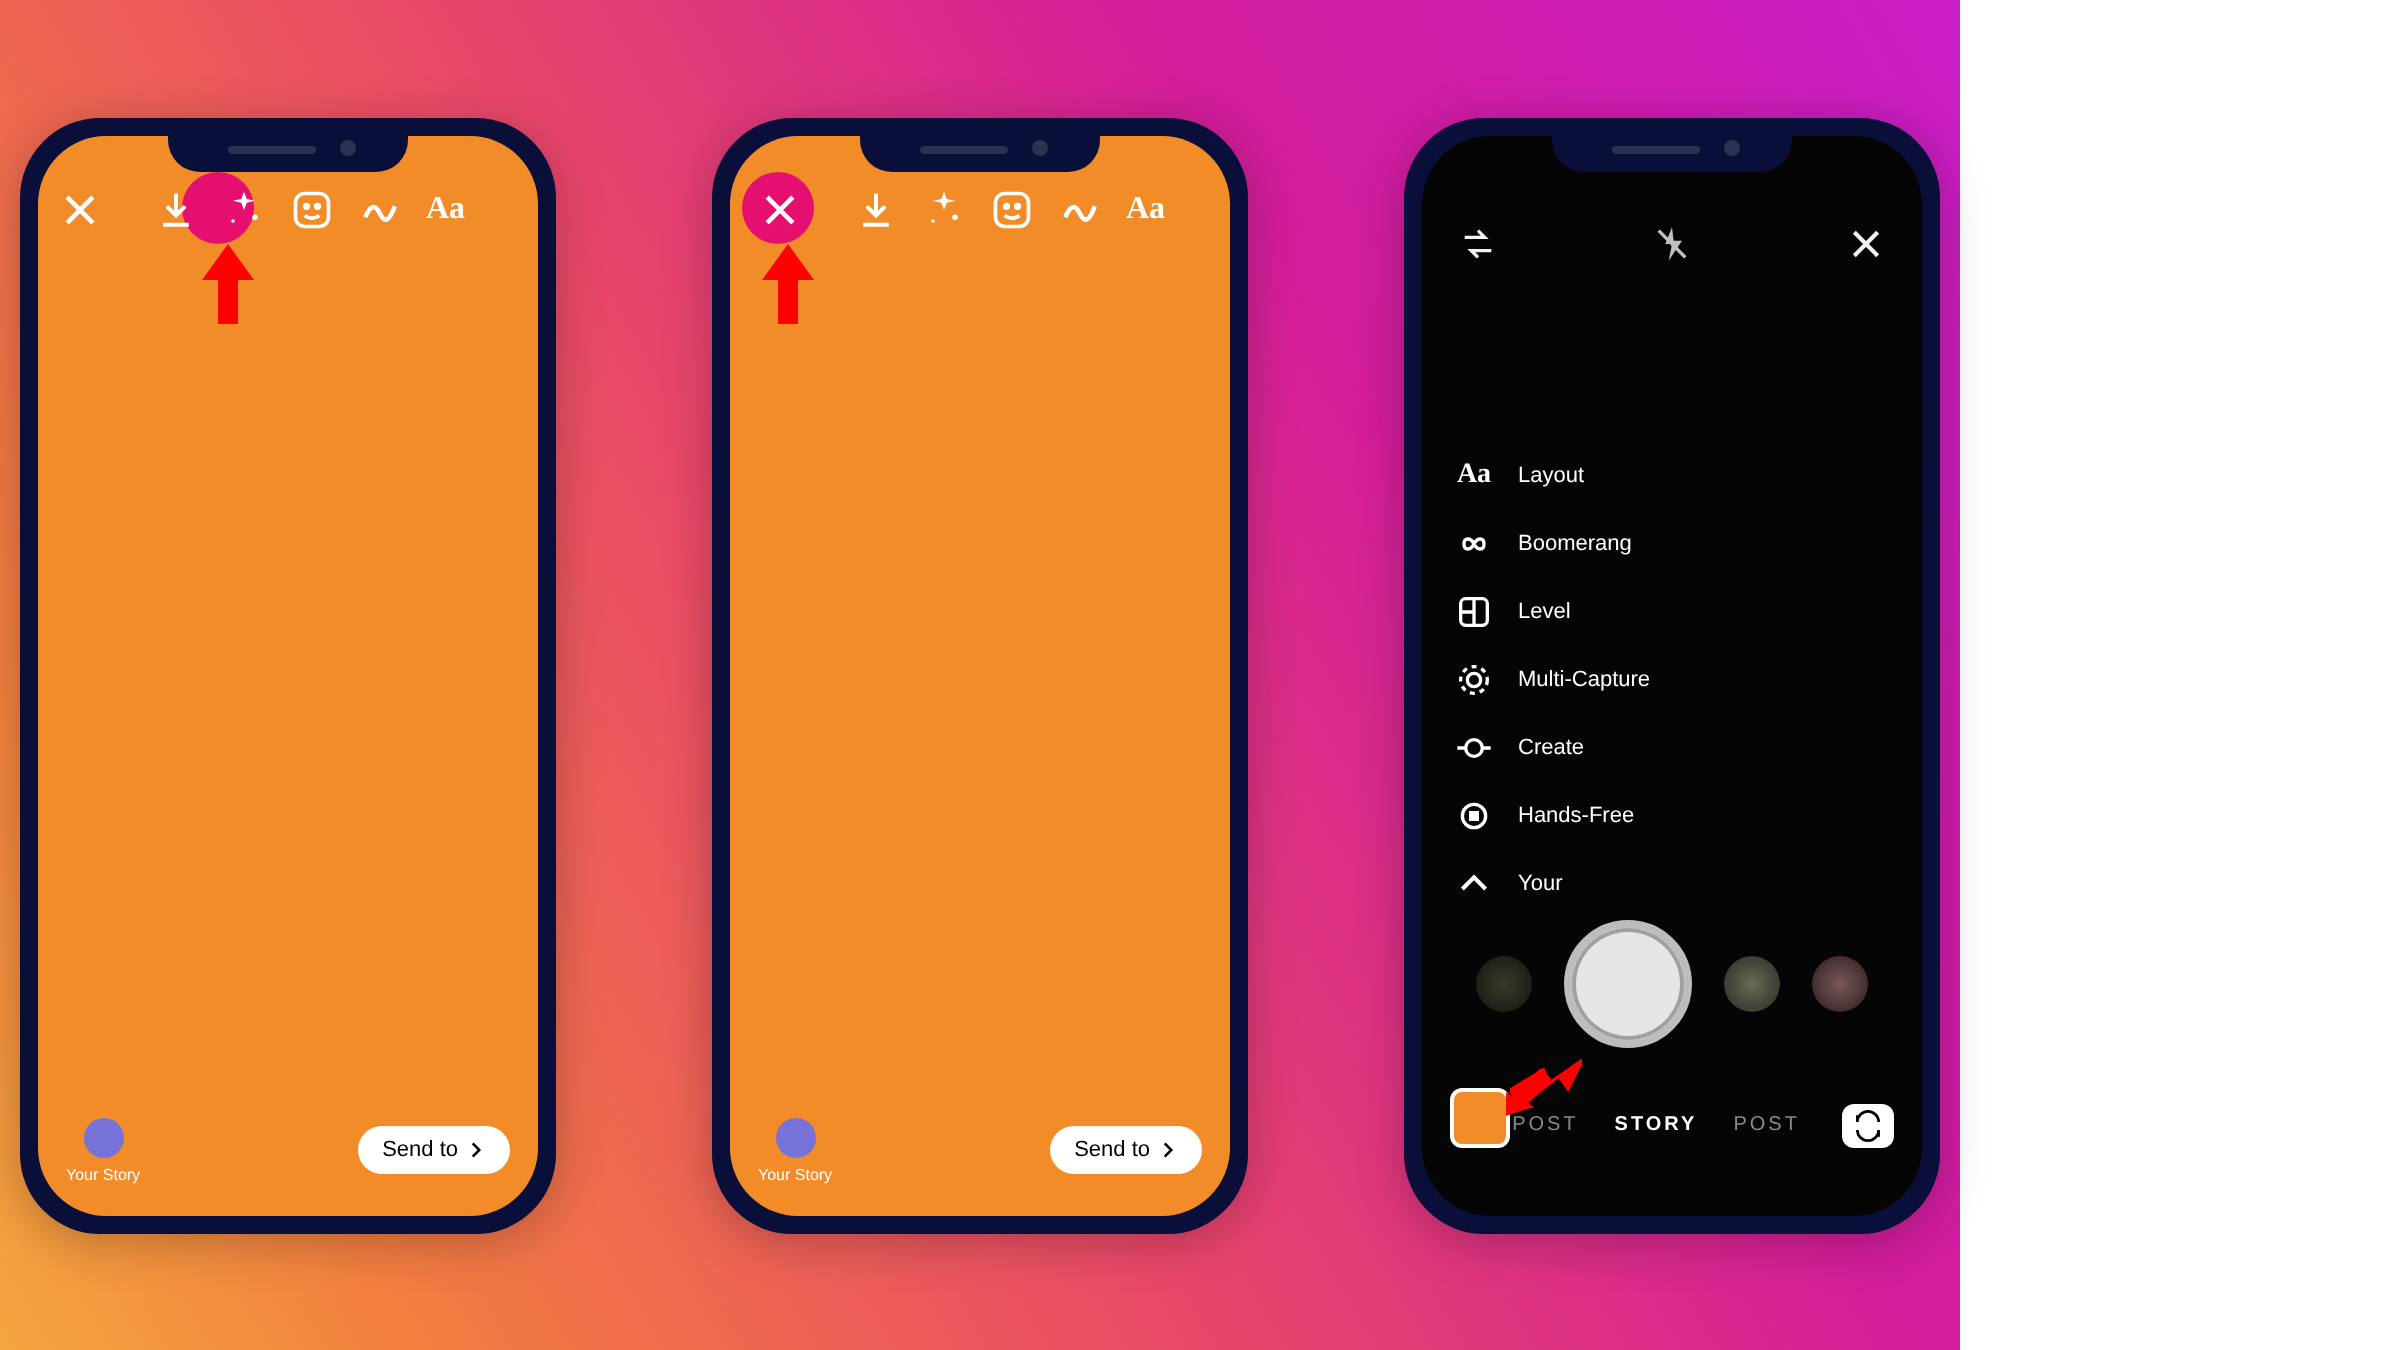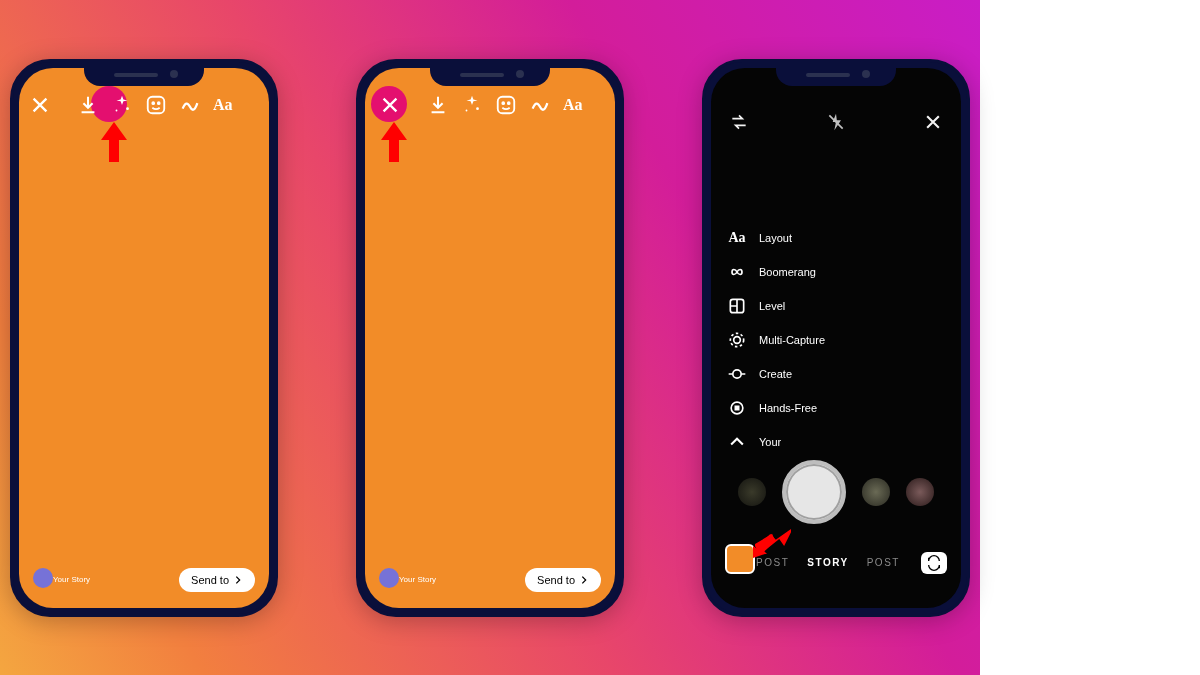--- a/index.html
+++ b/index.html
@@ -35,21 +35,21 @@
   .ico{width:22px;height:22px;display:inline-flex;align-items:center;justify-content:center;}
   .ico svg{width:100%;height:100%;}
   .highlight{
     position:absolute;top:18px;width:36px;height:36px;border-radius:50%;
     background:#e40f6f;z-index:2;
   }
   .bottom{
     position:absolute;bottom:16px;left:0;right:0;display:flex;align-items:center;justify-content:space-between;
     padding:0 14px;color:#fff;
   }
-  .yourstory{display:flex;flex-direction:row;align-items:center;font-size:8px;}
+  .yourstory{display:flex;flex-direction:column;align-items:center;font-size:8px;}
   .yourstory .dot{width:20px;height:20px;border-radius:50%;background:#7672d7;margin-bottom:4px;}
   .sendto{background:#fff;color:#000;border-radius:16px;padding:6px 12px;font-size:11px;font-weight:400;display:flex;align-items:center;gap:4px;}
   .arrow-ptr{position:absolute;}
   
   .screen.black{background:#050505;color:#fff;}
   .camtop{position:absolute;top:44px;left:0;right:0;display:flex;align-items:center;justify-content:space-between;padding:0 18px;}
   .camtop .ico{width:20px;height:20px;opacity:.95;}
   .modes{
     position:absolute;left:16px;top:160px;display:flex;flex-direction:column;gap:14px;
   }

